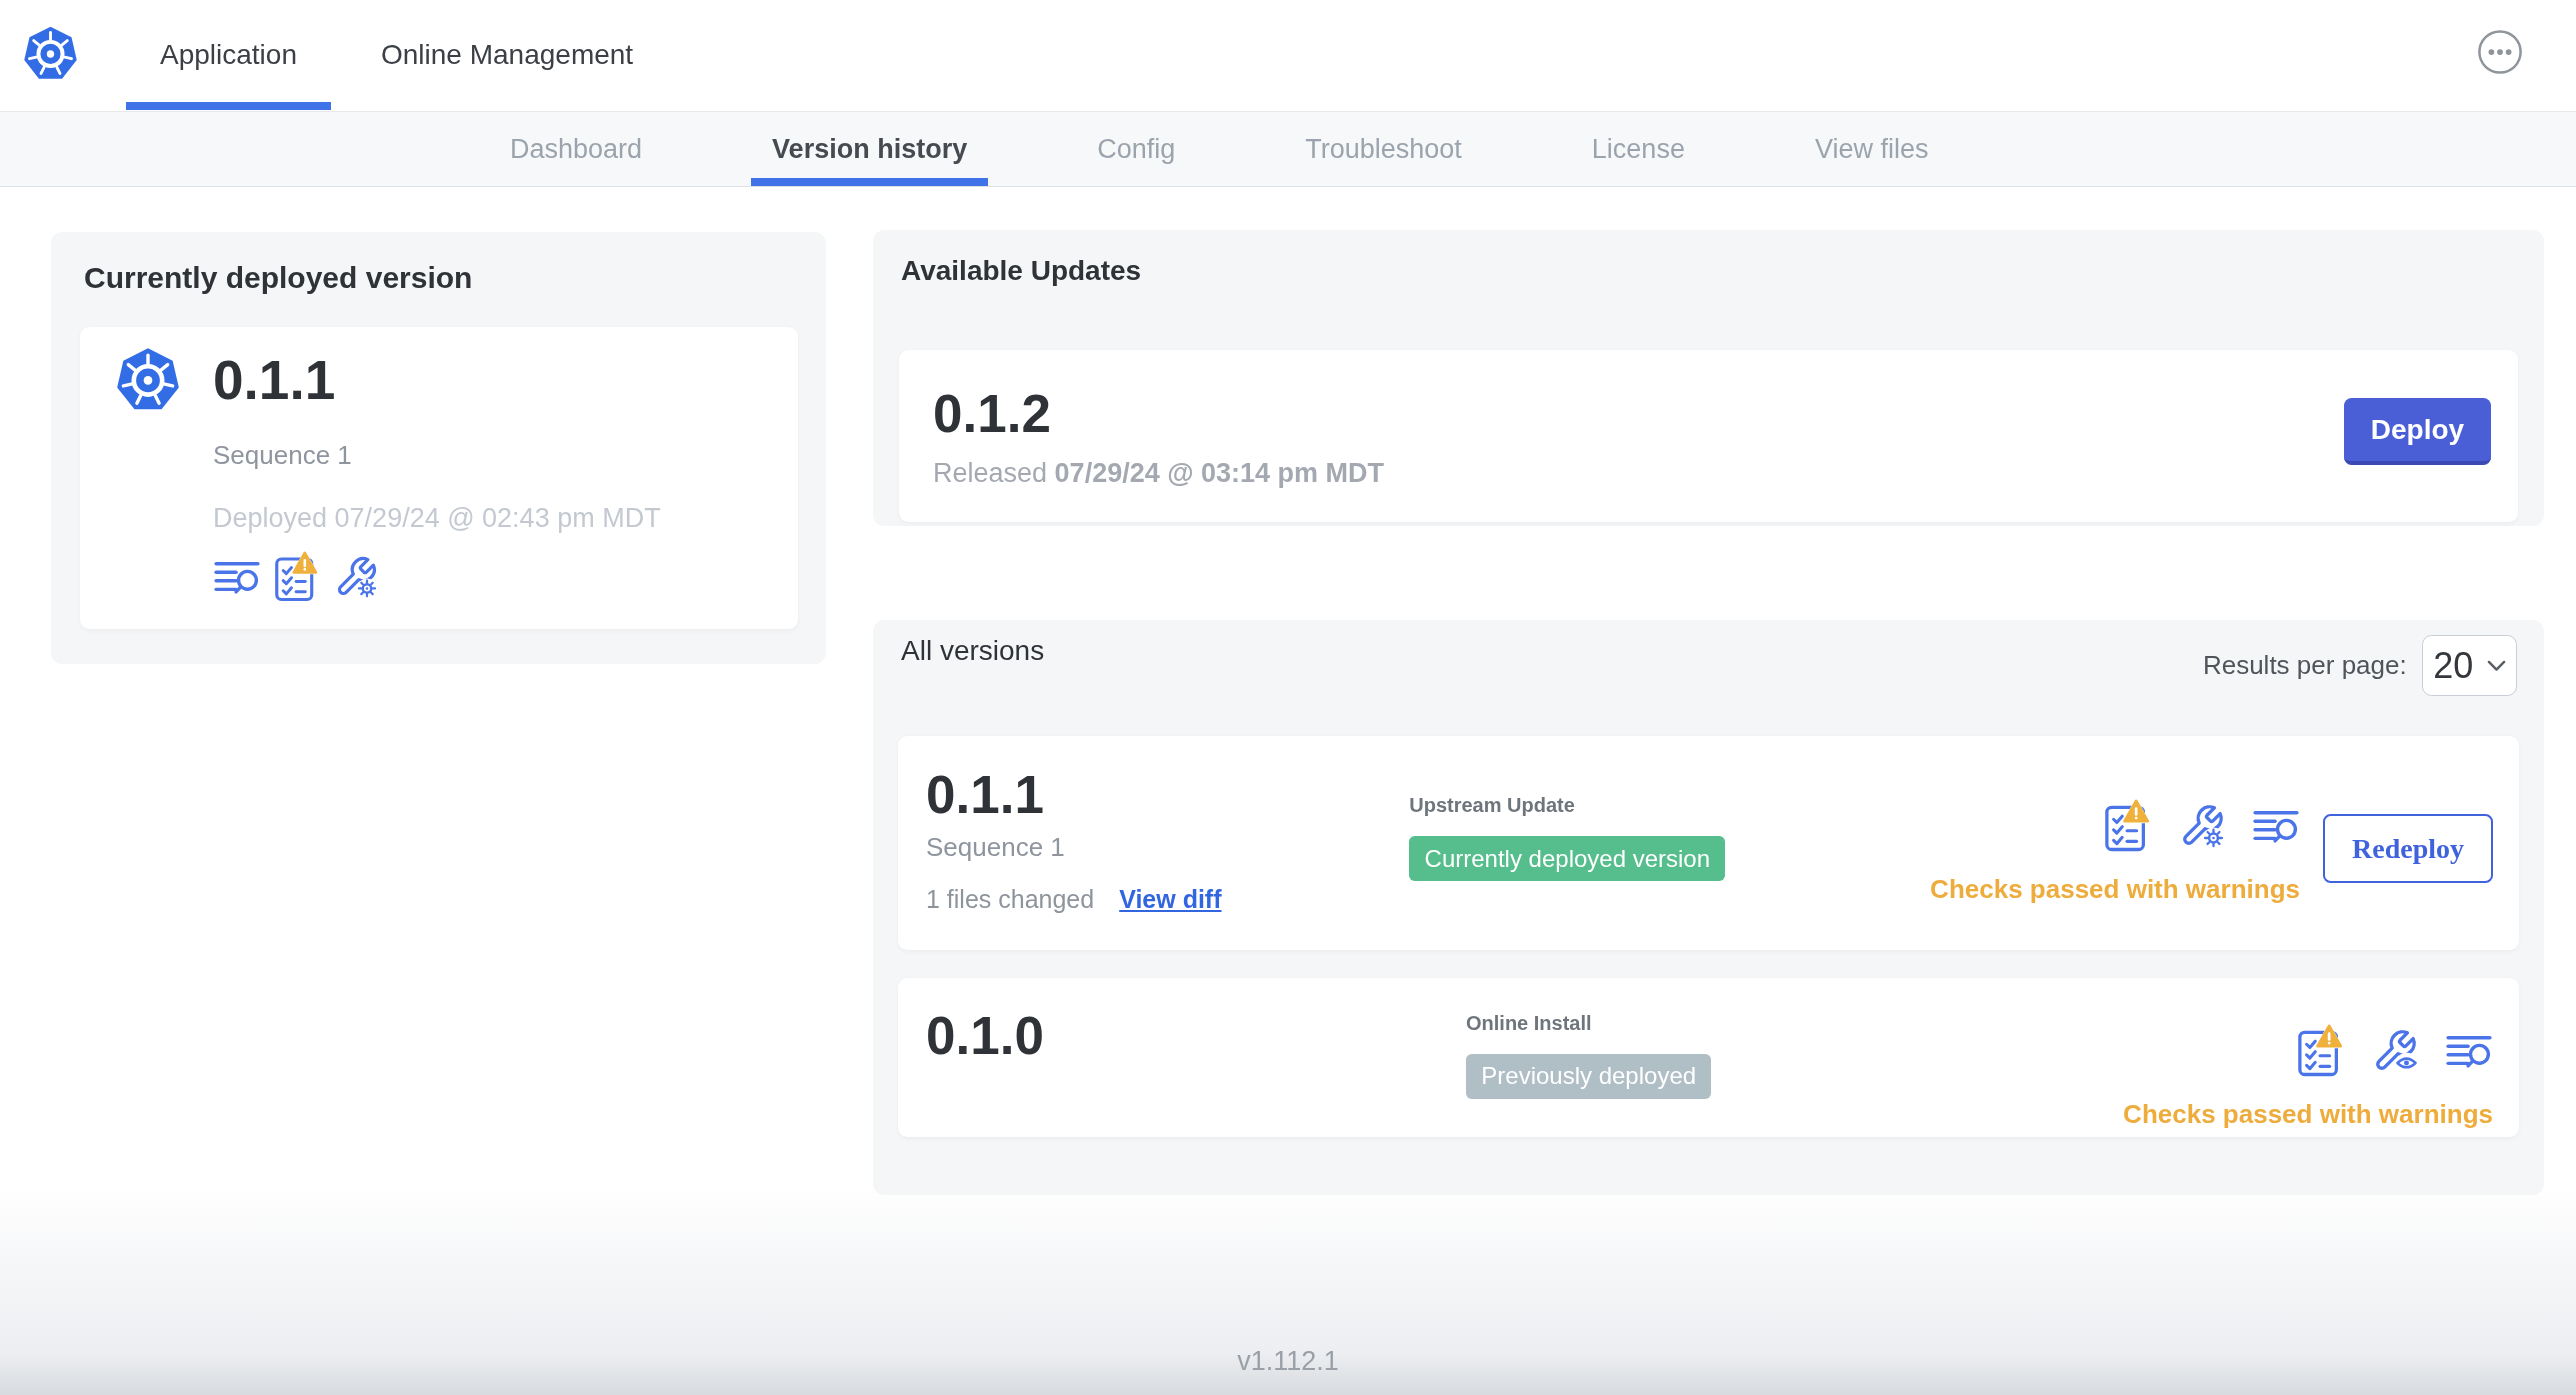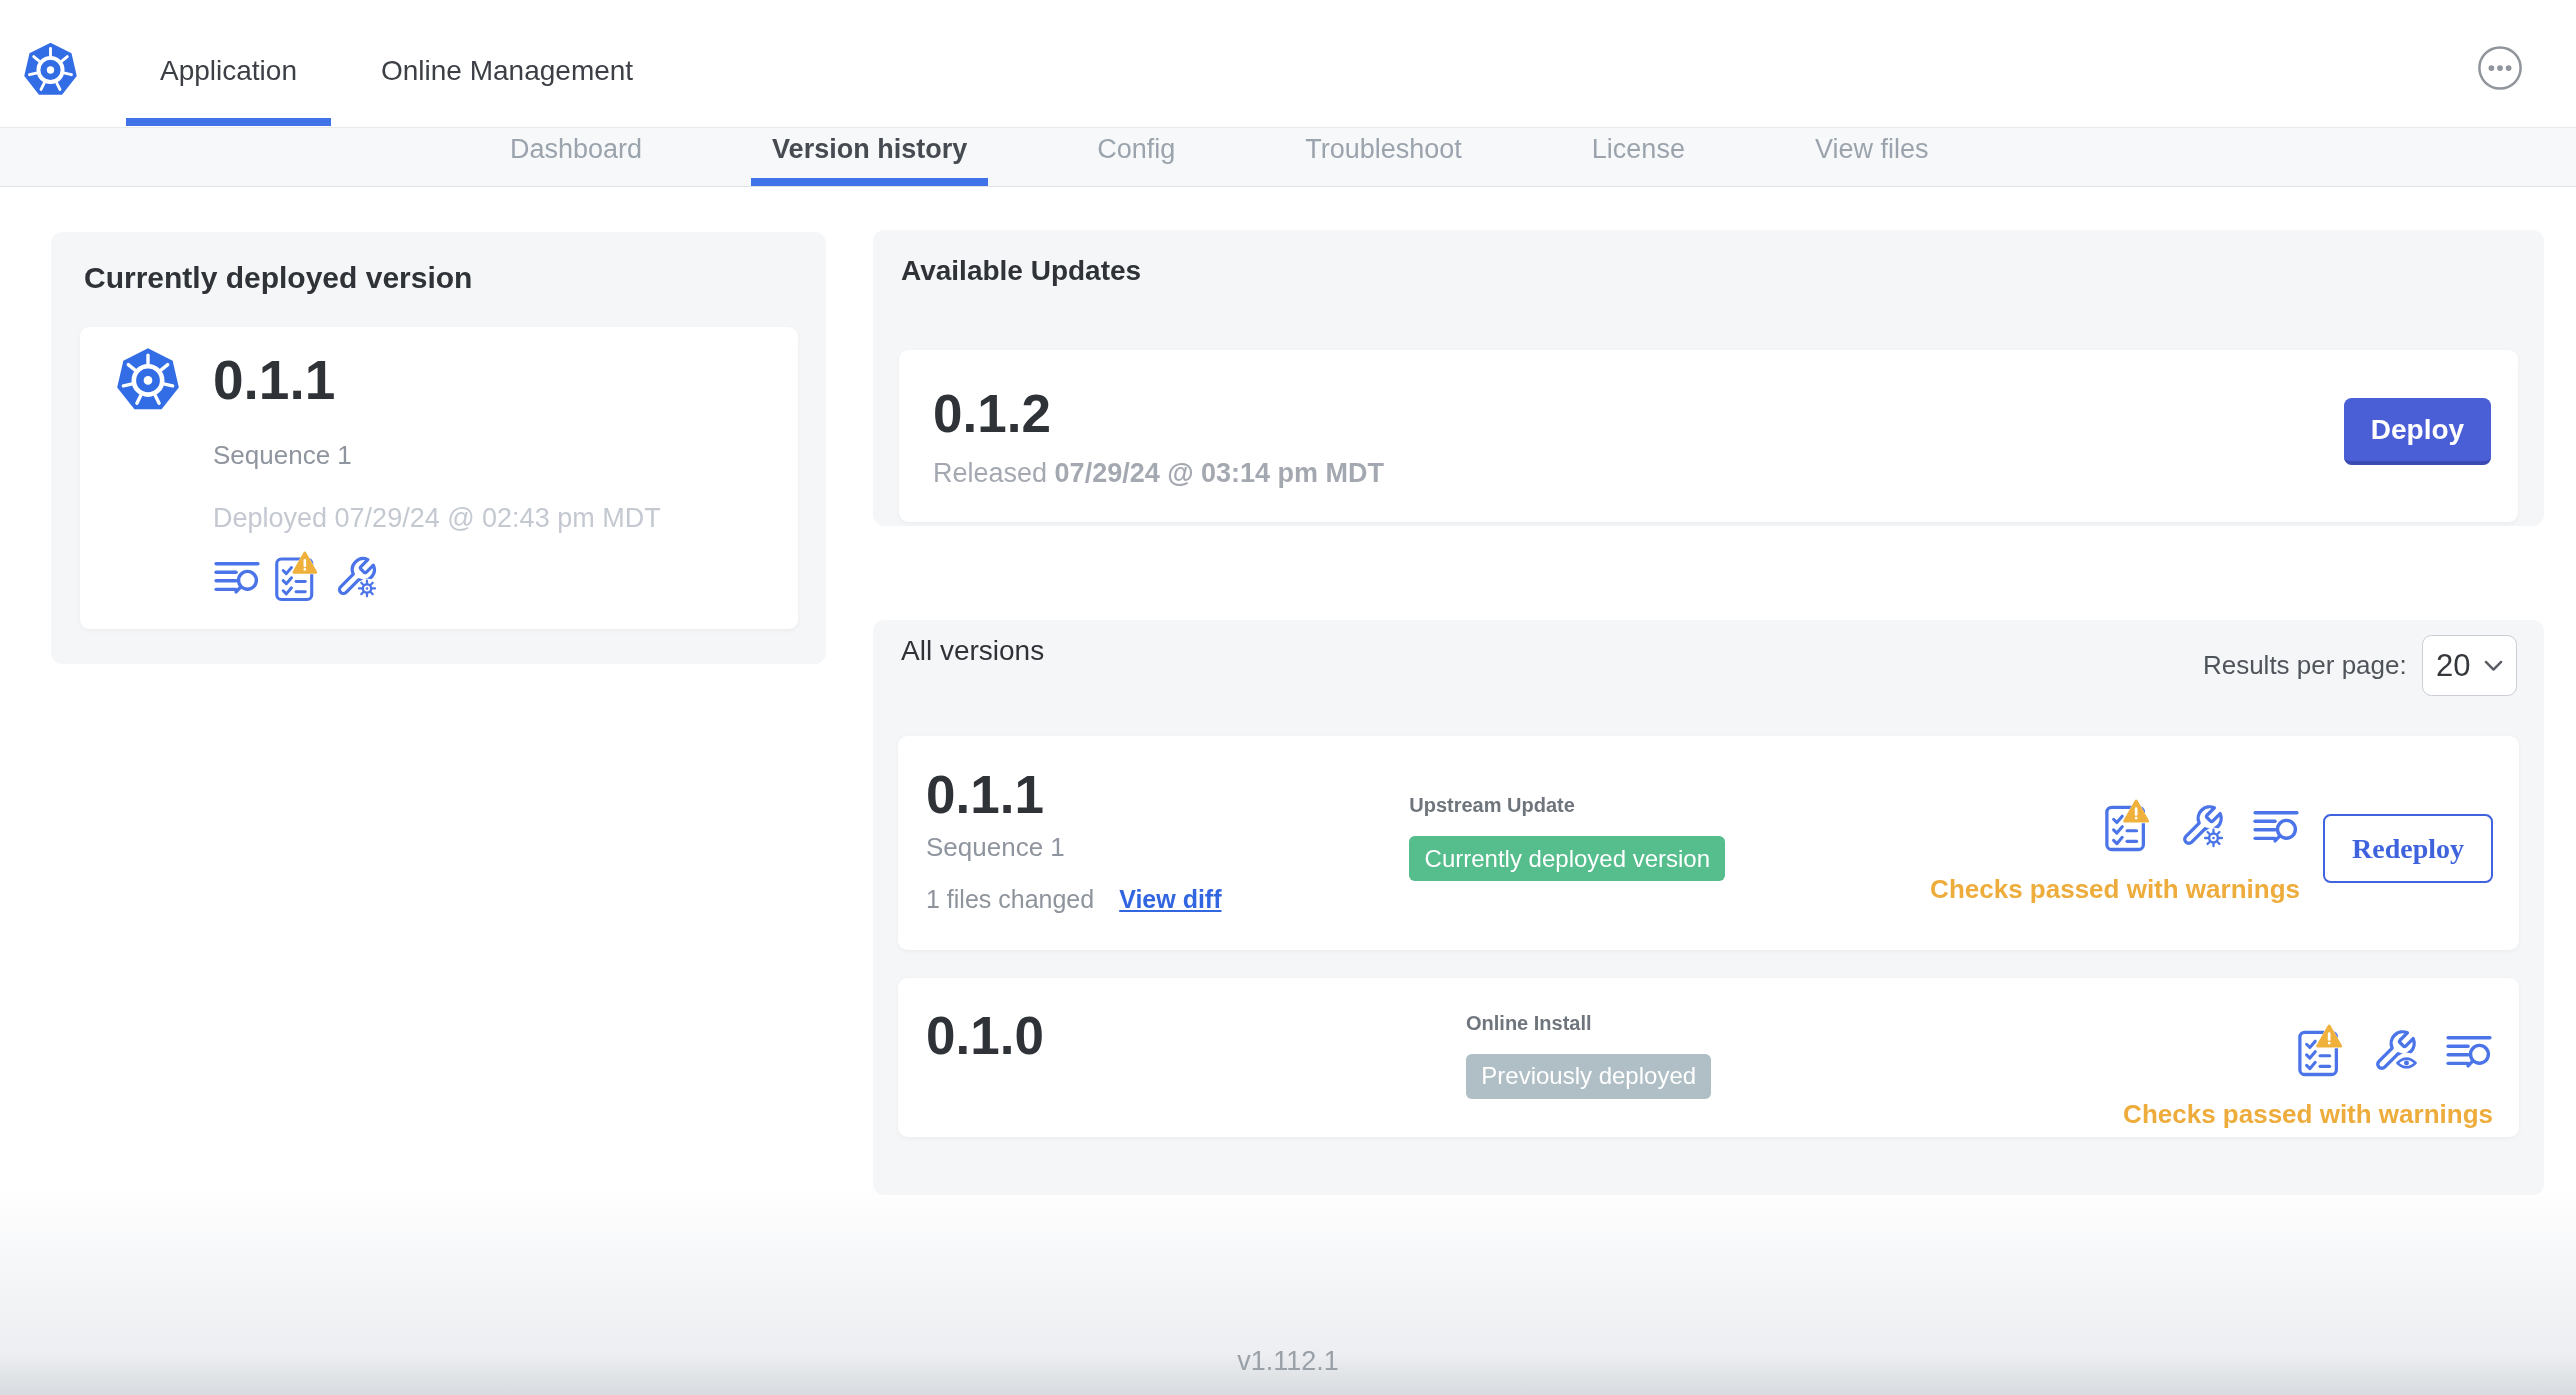--- a/index.html
+++ b/index.html
@@ -1,21 +1,21 @@
 <!DOCTYPE html>
 <html style="--accent_blue: #4073e8; --icon_blue: #4a74e8; --link_blue: #3266e0; --deploy_button: #4a5fd6; --deploy_button_shadow: #3b4ab2; --redeploy_blue: #3f62dd; --badge_green: #55be8c; --badge_gray: #b0bfc5; --warning_orange: #edac3c; --warning_triangle: #f0b13c; --k8s_logo_blue: #326de6;"><head>
 <meta charset="utf-8">
 <style>
   * { margin:0; padding:0; box-sizing:border-box; }
   html,body { width:2576px; height:1396px; }
   body { font-family:"Liberation Sans","DejaVu Sans",sans-serif; background:#fff; overflow:hidden; }
   .page { position:relative; width:2576px; height:1396px; background:#fff; }
 
   
-  .topbar { position:absolute; left:0; top:0; width:2576px; height:112px; background:#fff; border-bottom:1.9px solid #e8e9eb; z-index:5;margin-top:16px; }
+  .topbar { position:absolute; left:0; top:0; width:2576px; height:112px; background:#fff; border-bottom:1.9px solid #e8e9eb; z-index:5; }
   .k8s-logo { position:absolute; left:19px; top:23px; width:63px; height:63px; }
   .app-tabs { position:absolute; left:118px; top:0; height:110px; display:flex; }
   .app-tab { position:relative; height:110px; display:flex; align-items:center; padding:0 42px; font-size:28px; color:#3c4046; cursor:pointer; }
   .app-tab.active { font-weight:500; }
   .app-tab.active::after { content:""; position:absolute; left:7.6px; right:7.6px; bottom:0; height:7.6px; background:var(--accent_blue,#4073e8); }
   .more-btn { position:absolute; left:2477px; top:29px; width:46px; height:46px; background:none; border:none; cursor:pointer; }
 
   
   .subnav { position:absolute; left:0; top:112px; width:2576px; height:75px; background:#f7f8fa; border-bottom:1.9px solid #dfe2e5; display:flex; align-items:stretch; padding-left:489px; z-index:4; }
   .subnav-item { position:relative; display:flex; align-items:center; padding:0 21px; margin-right:88px; font-size:27px; color:#9ba4ad; cursor:pointer; }
@@ -45,21 +45,21 @@
   .upd-rel { font-size:27px; color:#a4a9b1; }
   .upd-rel b { font-weight:700; color:#a4a9b1; }
   .deploy-btn { position:absolute; right:27px; top:48px; width:147px; height:67px; background:var(--deploy_button,#4a5fd6); border:none; border-bottom:4.8px solid var(--deploy_button_shadow,#3b4ab2); border-radius:7.6px; color:#fff; font-size:28px; font-weight:700; font-family:inherit; cursor:pointer; }
 
   
   .versions-card { left:873px; top:620px; width:1671px; height:575px; }
   .versions-title { position:absolute; left:28px; top:15.3px; font-size:28px; font-weight:400; }
   .rpp { position:absolute; right:27px; top:15.3px; display:flex; align-items:center; gap:15.3px; }
   .rpp-label { font-size:26px; color:#4f545a; }
   .rpp-select { width:95px; height:61px; background:#fff; border:1.9px solid #c9ced4; border-radius:9.5px; display:flex; align-items:center; justify-content:center; gap:13.4px; cursor:pointer; }
-  .rpp-value { font-size:31px; color:#34383d; }
+  .rpp-value { font-size:36px; color:#34383d; }
 
   .vrow { display:flex; }
   .vrow-1 { left:25px; top:116px; width:1621px; height:214px; padding:31px 26px 0 28px; }
   .vrow-2 { left:25px; top:358px; width:1621px; height:159px; padding:30px 26px 0 28px; }
   .col-left { width:540px; }
   .row-ver { font-size:53px; font-weight:700; color:#2f3338; line-height:1.05; }
   .row-seq { margin-top:9.5px; font-size:26px; color:#8f959e; }
   .row-files { margin-top:22px; font-size:25px; color:#8e949c; display:flex; align-items:baseline; }
   .view-diff { margin-left:25px; font-size:25px; font-weight:600; color:var(--link_blue,#3266e0); text-decoration:underline; cursor:pointer; }
   .col-mid { width:582px; }

